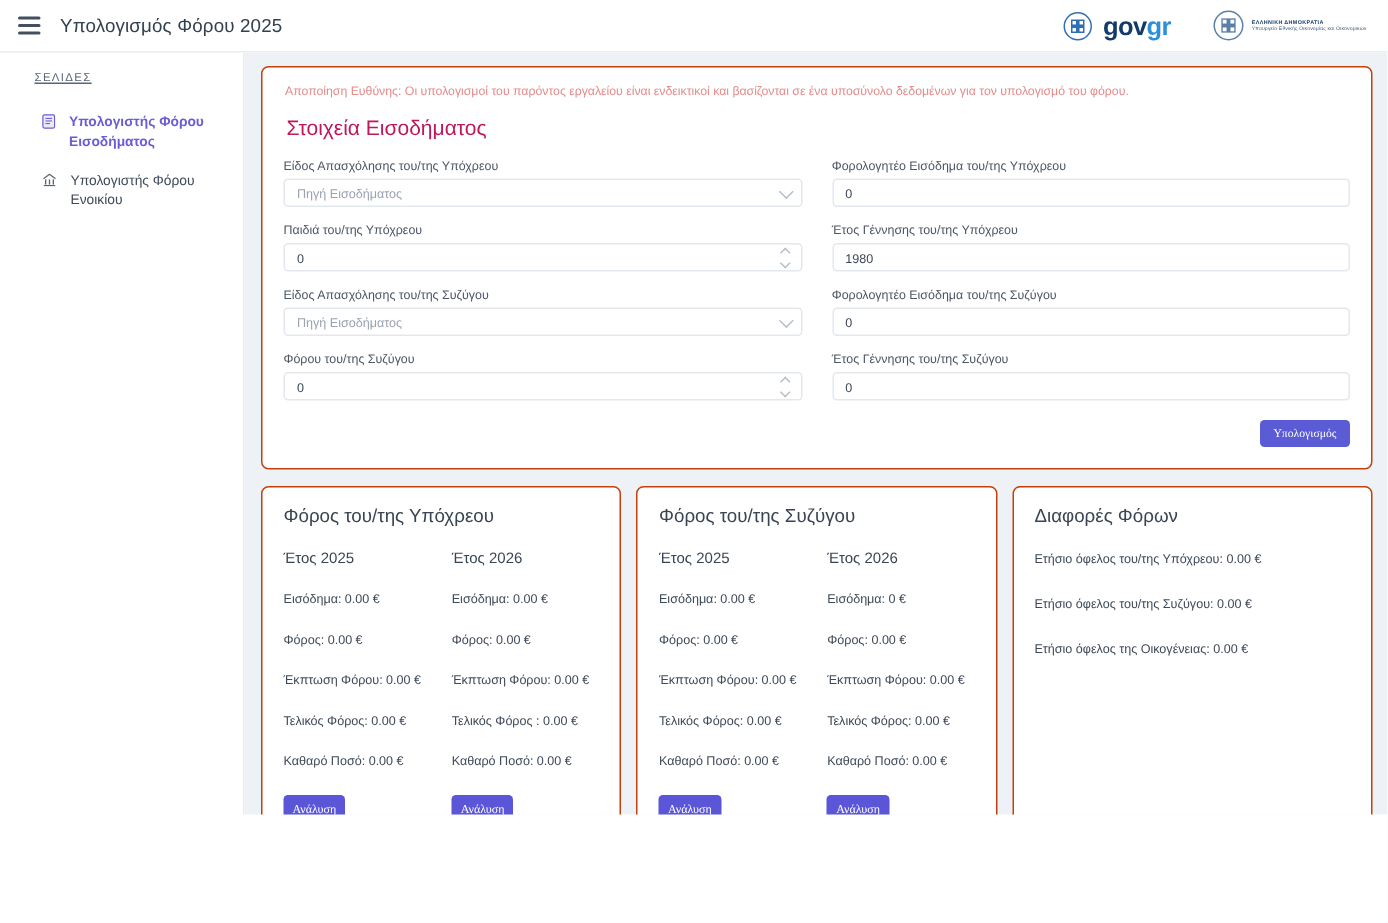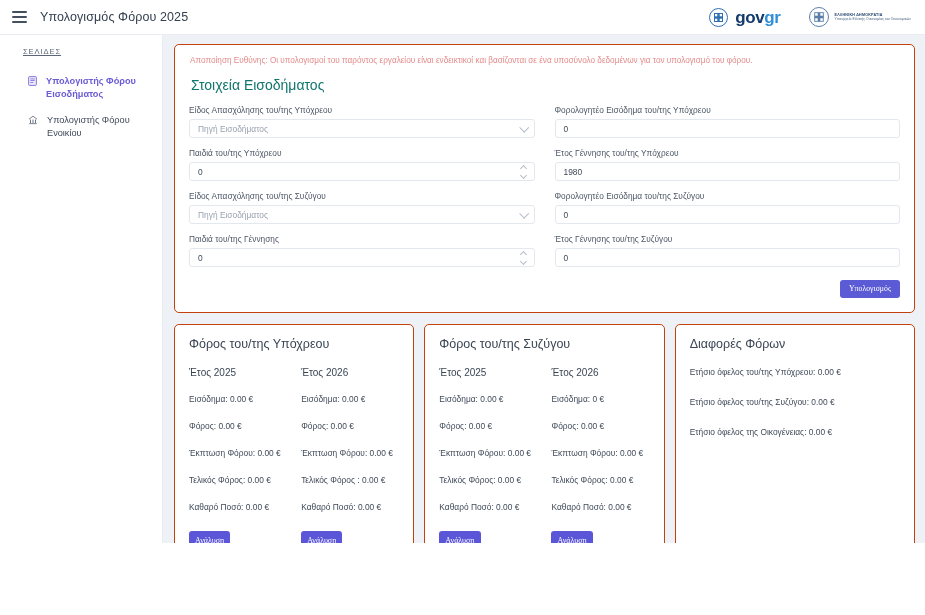--- a/index.html
+++ b/index.html
@@ -115,21 +115,21 @@
   .panel { padding: 10px 14px 14px 14px; }
 
   .disclaimer {
     color: #e48b8b;
     font-size: 8.2px;
     line-height: 1.4;
     margin: 0 0 11px 1px;
   }
   .section-title {
     font-size: 14px;
-    color: #0f766e;
+    color: #be185d;
     margin: 0 0 12px 2px;
     font-weight: normal;
   }
 
   .grid {
     display: grid;
     grid-template-columns: 1fr 1fr;
     column-gap: 20px;
     row-gap: 0px;
   }
@@ -347,21 +347,21 @@
         </div>
 
         <div class="field">
           <label>Φορολογητέο Εισόδημα του/της Συζύγου</label>
           <div class="control">
             <span>0</span>
           </div>
         </div>
 
         <div class="field">
-          <label>Παιδιά του/της Γέννησης</label>
+          <label>Φόρου του/της Συζύγου</label>
           <div class="control">
             <span>0</span>
             <span class="spin">
                 <i class="up"></i>
                 <i class="down"></i>
               </span>
           </div>
         </div>
 
         <div class="field">

